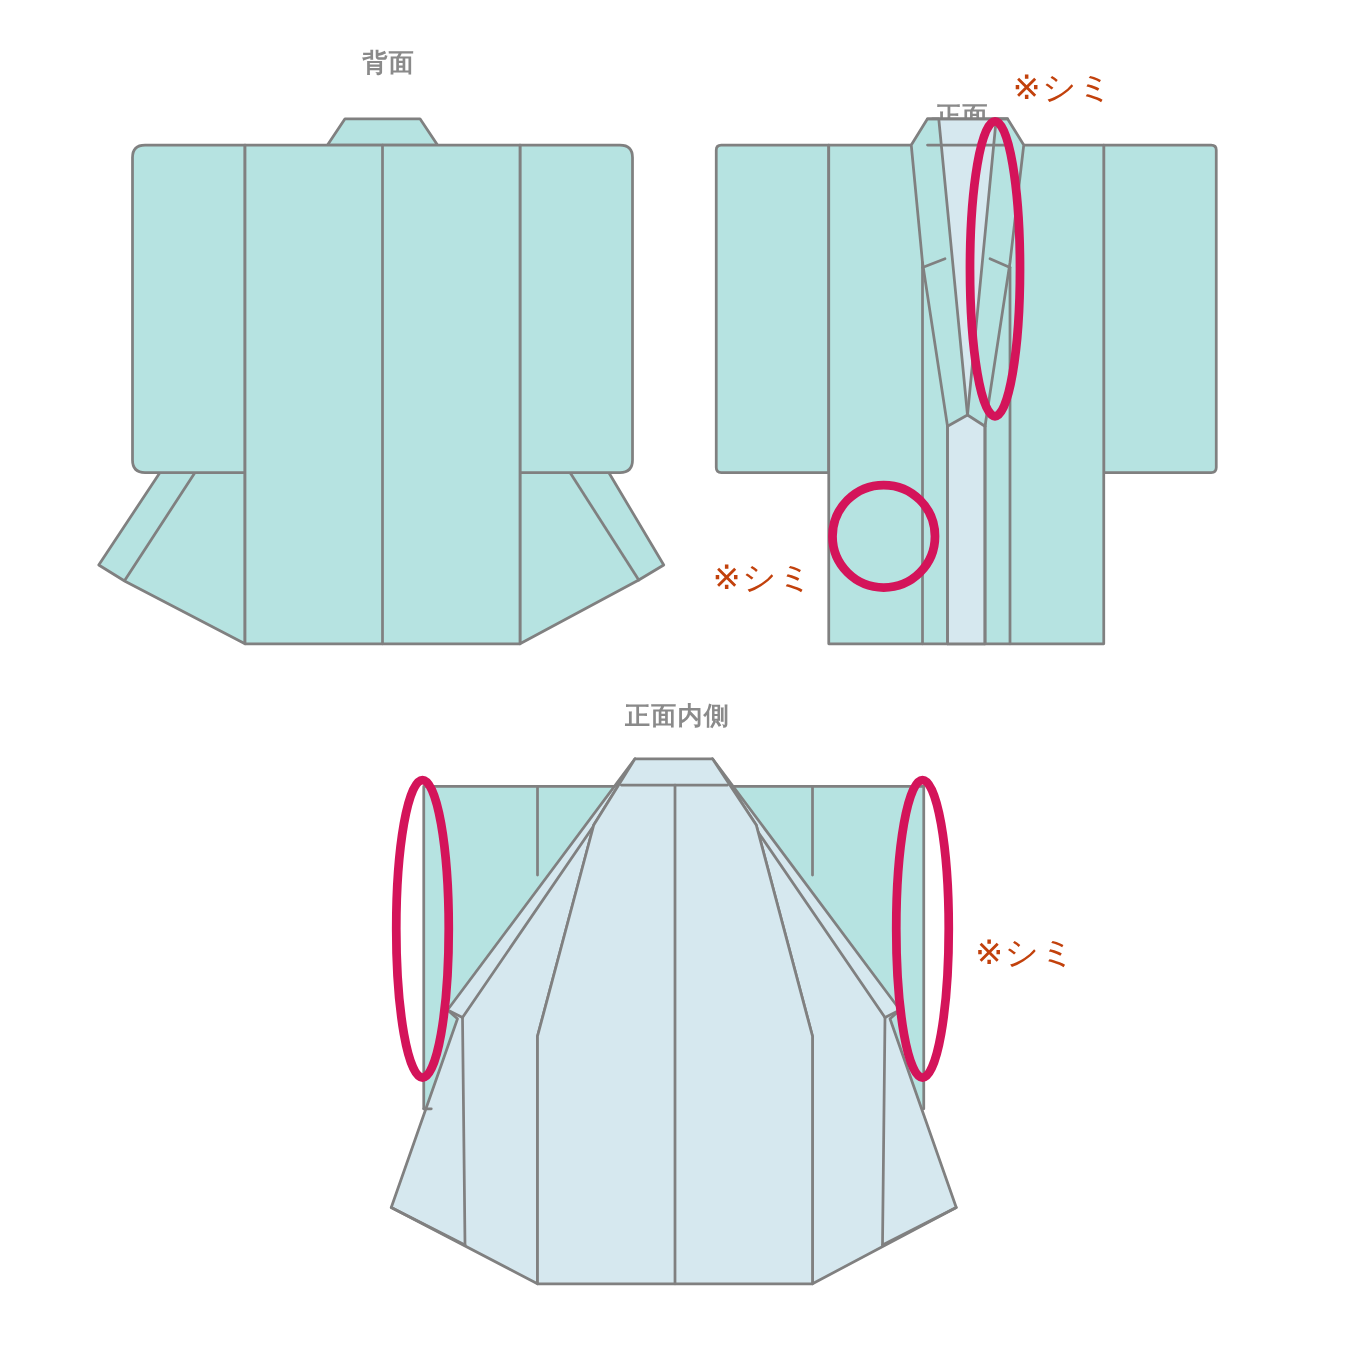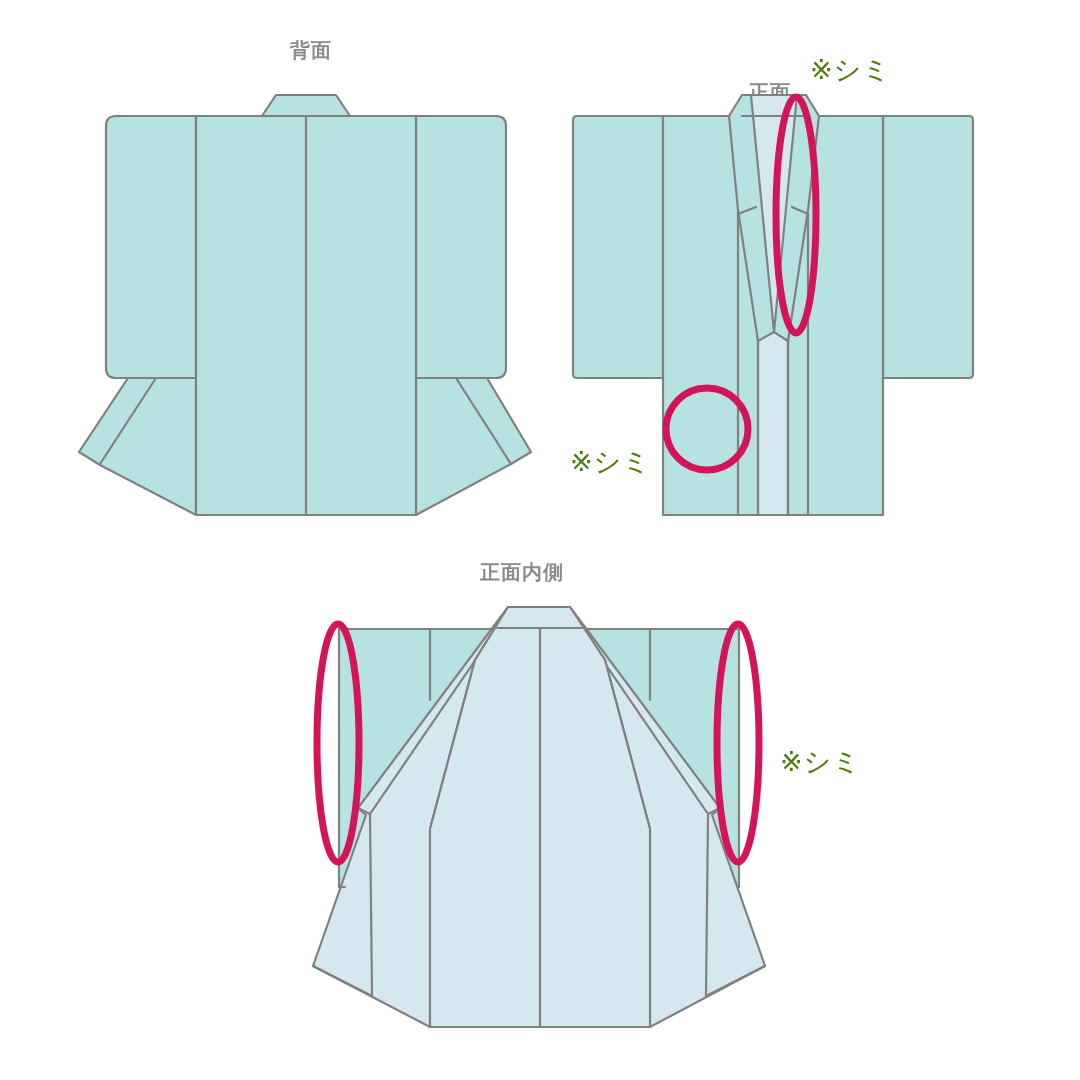--- a/index.html
+++ b/index.html
@@ -1,30 +1,30 @@
 <!DOCTYPE html>
 <html><head>
   <meta charset="utf-8">
   <style>
     html, body { margin: 0; padding: 0; background: #ffffff; }
     body { width: 1080px; height: 1080px; position: relative; overflow: hidden; font-family: "DejaVu Sans", sans-serif; }
     .view-title { position: absolute; font-size: 20px; font-weight: bold; color: #8a8a8a; letter-spacing: 1px; white-space: nowrap; }
-    .stain-label { position: absolute; font-size: 27px; color: #4d7c0f; white-space: nowrap; letter-spacing: 1px; }
+    .stain-label { position: absolute; font-size: 27px; color: #c2410c; white-space: nowrap; letter-spacing: 1px; }
     svg.canvas { position: absolute; left: 0; top: 0; }
     .outer { fill: #b6e3e1; stroke: #808080; stroke-width: 2.2; stroke-linejoin: round; }
     .inner { fill: #d6e8ef; stroke: #808080; stroke-width: 2.2; stroke-linejoin: round; }
     .line { fill: none; stroke: #808080; stroke-width: 2.2; stroke-linecap: round; }
     .mark { fill: none; stroke: #d4145a; stroke-width: 7; }
   </style>
 </head>
 <body>
 
 <div class="view-title" style="left:280px; top:37px;margin-left:10px;">背面</div>
 <div class="view-title" style="left:749px; top:47px;margin-top:32px;">正面</div>
-<div class="view-title" style="left:480px; top:559px;">正面内側</div>
+<div class="view-title" style="left:500px; top:559px;">正面内側</div>
 
 <div class="stain-label" style="left:810px; top:52px;">※シミ</div>
 <div class="stain-label" style="left:570px; top:444px;">※シミ</div>
 <div class="stain-label" style="left:780px; top:744px;">※シミ</div>
 
 <svg class="canvas" width="1080" height="1080" viewBox="0 0 1080 1080">
 
   <g>
 
     <polygon class="outer" points="262,116 276,95 336,95 350,116"></polygon>

